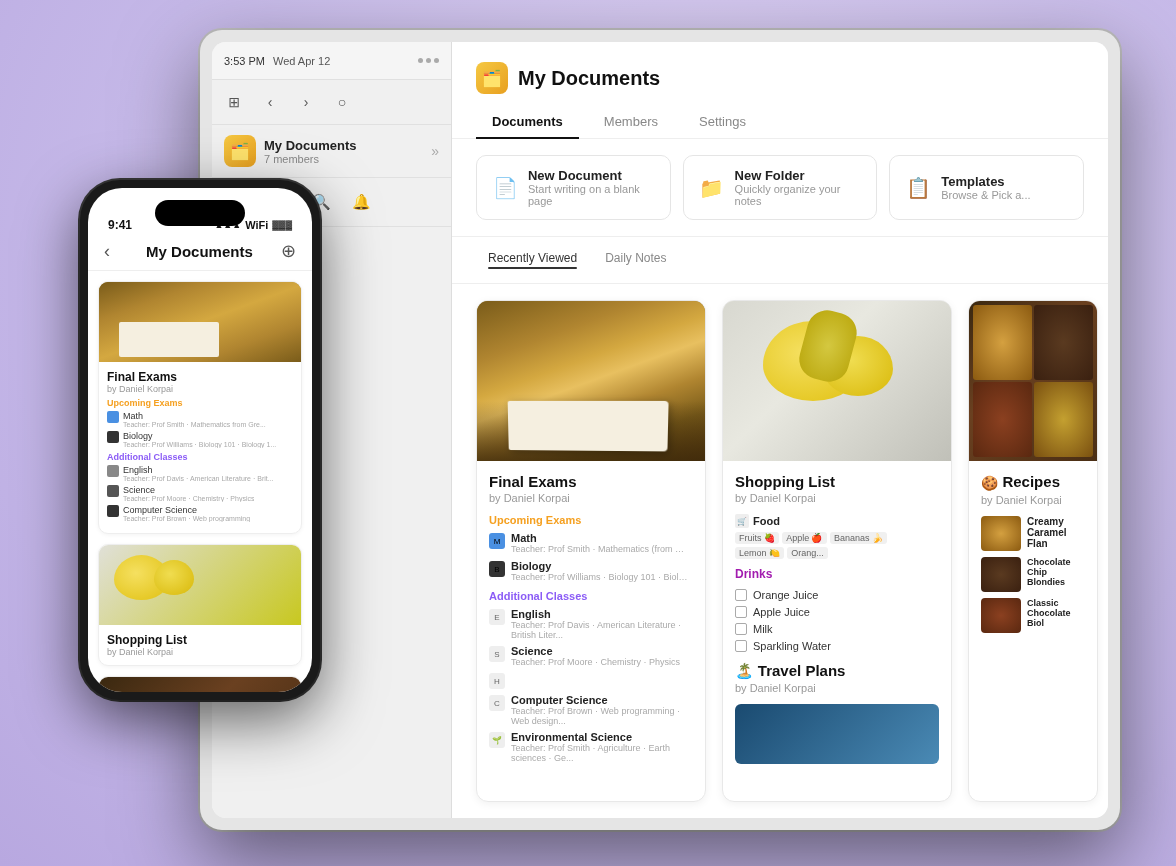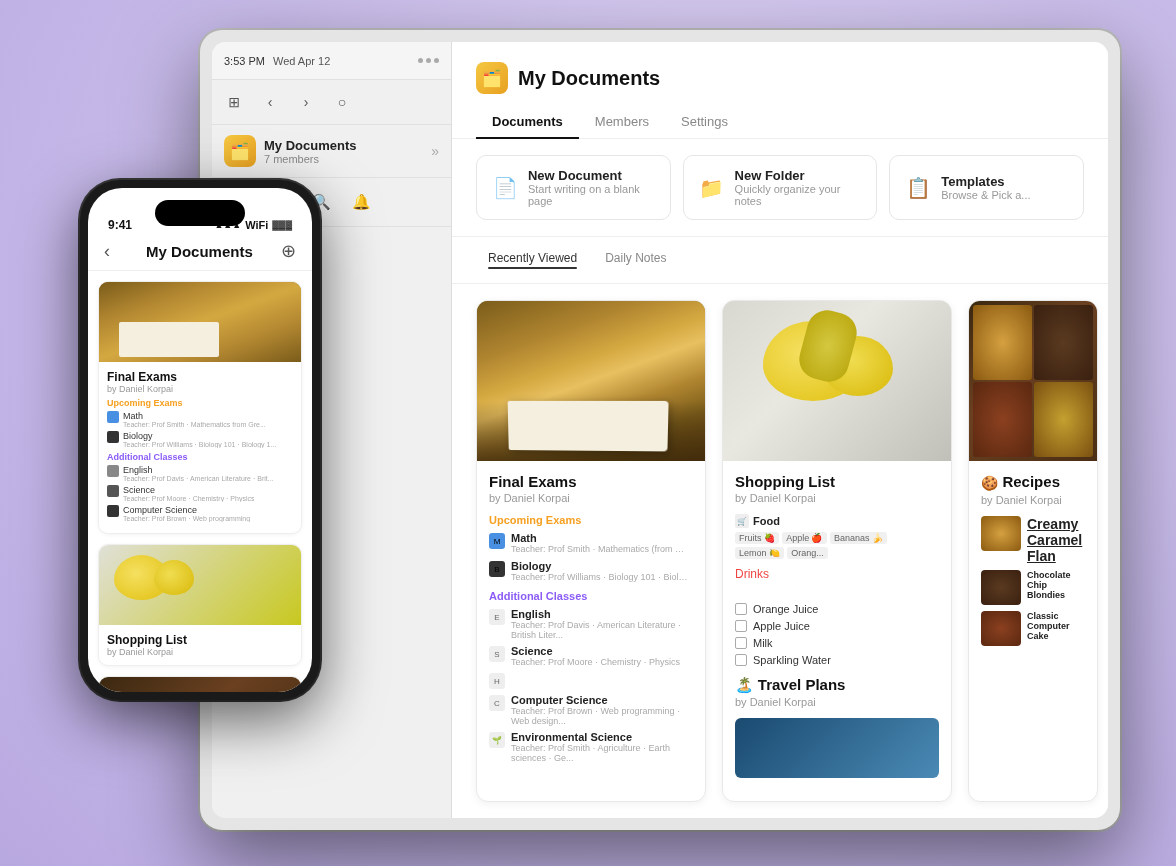--- a/index.html
+++ b/index.html
@@ -160,21 +160,21 @@
       width: 32px; height: 32px;
       background: linear-gradient(135deg, #f5c842, #e8a020);
       border-radius: 8px;
       display: flex; align-items: center; justify-content: center;
       font-size: 16px;
     }
     .main-title { font-size: 20px; font-weight: 700; color: #111; }
 
     .main-tabs {
       display: flex;
-      gap: 0;
+      gap: 9px;
     }
     .main-tab {
       padding: 8px 16px;
       font-size: 13px;
       color: #888;
       cursor: pointer;
       border-bottom: 2px solid transparent;
       margin-bottom: -1px;
     }
     .main-tab.active {
@@ -645,21 +645,21 @@
               <div class="food-tags">
                 <span class="food-tag">Fruits 🍓</span>
                 <span class="food-tag">Apple 🍎</span>
                 <span class="food-tag">Bananas 🍌</span>
                 <span class="food-tag">Lemon 🍋</span>
                 <span class="food-tag">Orang...</span>
               </div>
             </div>
 
             <div>
-              <div style="font-size:12px;font-weight:400;color:#ef4444;margin-bottom:22px;">Drinks</div>
+              <div style="font-size:12px;font-weight:700;color:#a21caf;margin-bottom:8px;">Drinks</div>
               <div class="checklist-item">
                 <div class="checkbox"></div>
                 <span>Orange Juice</span>
               </div>
               <div class="checklist-item">
                 <div class="checkbox"></div>
                 <span>Apple Juice</span>
               </div>
               <div class="checklist-item">
                 <div class="checkbox"></div>
@@ -691,29 +691,29 @@
           <div class="doc-card-body">
             <div style="display:flex;align-items:center;gap:4px;margin-bottom:2px;">
               <span style="font-size:14px;">🍪</span>
               <span class="doc-card-title">Recipes</span>
             </div>
             <div class="doc-card-author">by Daniel Korpai</div>
 
             <div style="margin-top:4px;">
               <div style="display:flex;gap:6px;margin-bottom:6px;">
                 <div style="width:40px;height:35px;background:radial-gradient(#d4a040,#8b5a10);border-radius:4px;flex-shrink:0;"></div>
-                <div style="font-size:14px;font-weight:600;color:#222;text-decoration:underline;">Creamy Caramel Flan</div>
+                <div style="font-size:10px;font-weight:600;color:#222;">Creamy Caramel Flan</div>
               </div>
               <div style="display:flex;gap:6px;margin-bottom:6px;">
                 <div style="width:40px;height:35px;background:radial-gradient(#5a3a20,#3a2010);border-radius:4px;flex-shrink:0;"></div>
                 <div style="font-size:9px;font-weight:600;color:#222;">Chocolate Chip Blondies</div>
               </div>
               <div style="display:flex;gap:6px;">
                 <div style="width:40px;height:35px;background:radial-gradient(#8b4020,#5a2810);border-radius:4px;flex-shrink:0;"></div>
-                <div style="font-size:9px;font-weight:600;color:#222;">Classic Computer Cake</div>
+                <div style="font-size:9px;font-weight:600;color:#222;">Classic Chocolate Biol</div>
               </div>
             </div>
           </div>
         </div>
 
       </div>
     </div>
   </div>
 </div>
 

